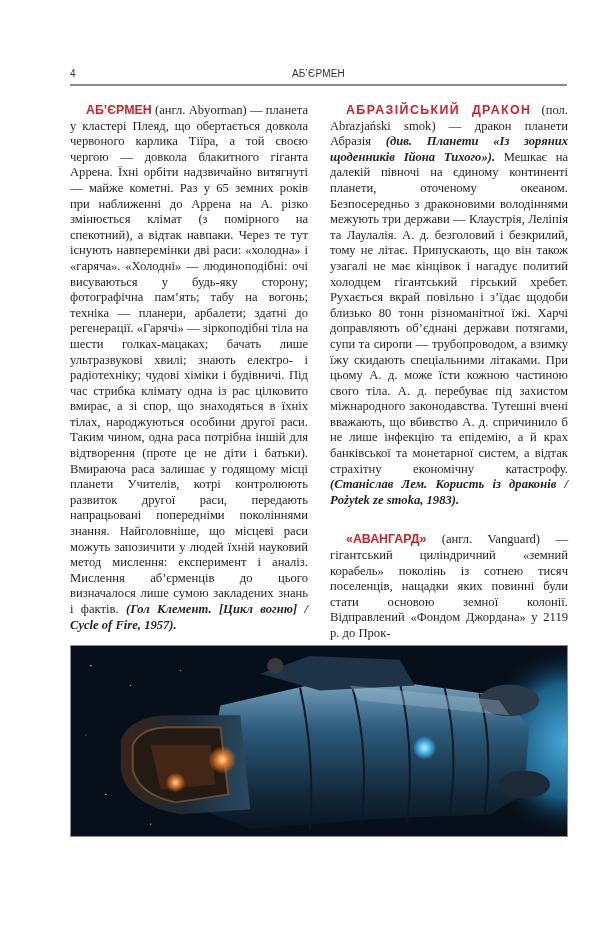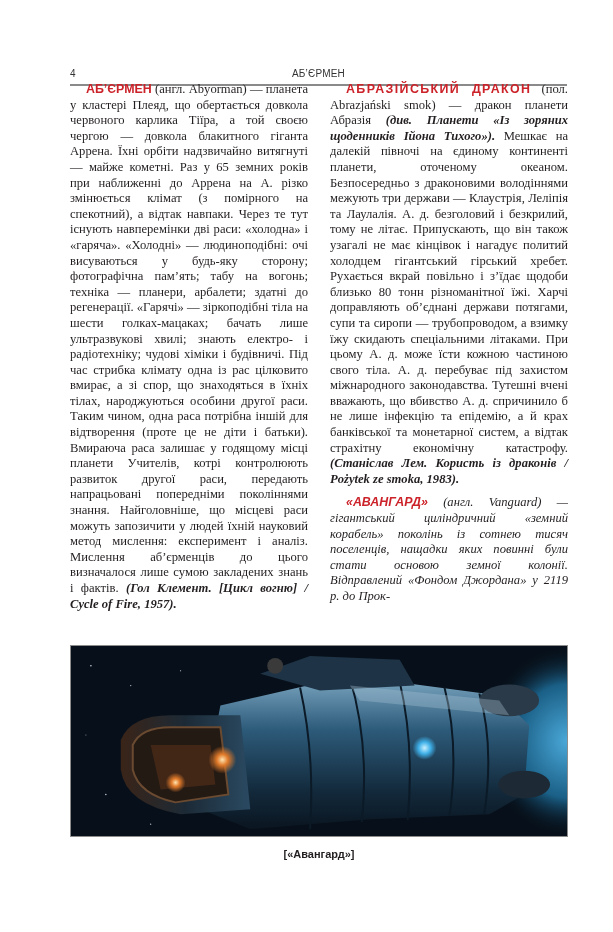--- a/index.html
+++ b/index.html
@@ -2,25 +2,25 @@
 <html><head>
   <meta charset="utf-8">
   <style>
     html, body { margin: 0; padding: 0; background: #ffffff; }
     body { width: 613px; height: 932px; position: relative; overflow: hidden; }
     .page { position: absolute; left: 0; top: 0; width: 613px; height: 932px; background: #fff; }
     .running-head { position: absolute; left: 70px; top: 67px; width: 497px; height: 16px; font-family: "Liberation Sans", sans-serif; font-size: 10px; color: #333; }
     .page-num { position: absolute; left: 0; top: 1px; }
     .running-title { position: absolute; left: 0; width: 100%; text-align: center; top: 1px; letter-spacing: 0.2px; }
     .rule { position: absolute; left: 70px; top: 84px; width: 497px; height: 2px; background: #8a8a8a; }
-    .col { position: absolute; top: 82px; width: 238px; font-family: "Liberation Serif", serif; font-size: 12.6px; line-height: 15.6px; color: #231f20; text-align: justify; hyphens: manual; }
+    .col { position: absolute; top: 103px; width: 238px; font-family: "Liberation Serif", serif; font-size: 12.6px; line-height: 15.6px; color: #231f20; text-align: justify; hyphens: manual; }
     .col-left { left: 70px; }
     .col-right { left: 330px; }
     .entry p { margin: 0; text-indent: 16px; }
-    .entry + .entry { margin-top: 8px; font-style: italic; }
+    .entry + .entry { margin-top: 24px; }
     .headword { font-family: "Liberation Sans", sans-serif; font-weight: bold; color: #cc2229; font-size: 12.4px; }
     .spaced { letter-spacing: 1.4px; }
     .src { font-weight: bold; font-style: italic; }
     .ital { font-style: italic; font-weight: bold; }
     .figure { position: absolute; left: 70px; top: 645px; width: 498px; height: 192px; border: 1px solid #8c8c8c; box-sizing: border-box; overflow: hidden; background: #07101a; }
     .figure svg { display: block; width: 100%; height: 100%; }
     .caption { position: absolute; left: 70px; top: 848px; width: 498px; text-align: center; font-family: "Liberation Sans", sans-serif; font-weight: bold; font-size: 11px; color: #231f20; }
   </style>
 </head>
 <body>
@@ -111,14 +111,13 @@
         <circle cx="20" cy="20" r="0.8"></circle>
           <circle cx="60" cy="40" r="0.6"></circle>
         <circle cx="35" cy="150" r="0.7"></circle>
           <circle cx="110" cy="25" r="0.6"></circle>
         <circle cx="15" cy="90" r="0.5"></circle>
           <circle cx="80" cy="180" r="0.6"></circle>
       </g>
     </svg>
   </div>
 
-  <div class="caption">[«Авангард»]</div>
 </div>
 
 </body></html>

